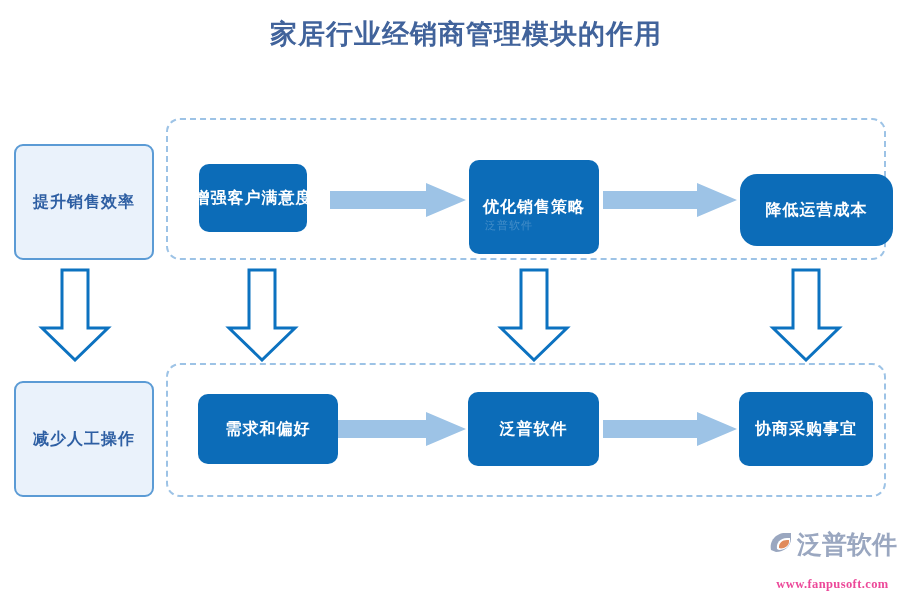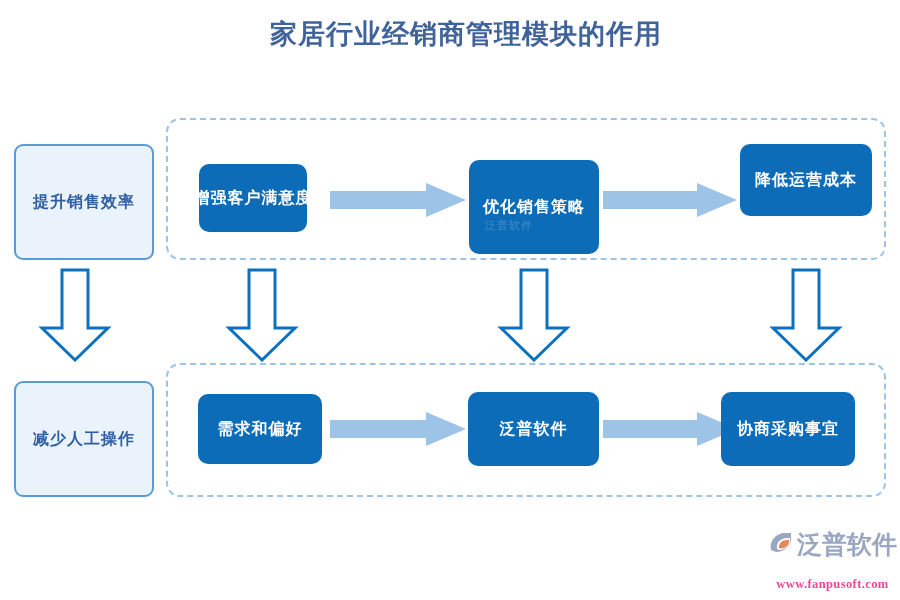--- a/index.html
+++ b/index.html
@@ -79,24 +79,24 @@
     color: #ffffff;
     font-size: 16px;
     font-weight: 700;
     font-family: "Liberation Serif", "DejaVu Serif", serif;
     letter-spacing: 1px;
     white-space: nowrap;
     z-index: 3;
   }
   #proc-t0 { left: 199px; top: 164px; width: 108px; height: 68px; border-radius: 10px; }
   #proc-t1 { left: 469px; top: 160px; width: 130px; height: 94px; }
-  #proc-t2 { left: 740px; top: 144px; width: 132px; height: 72px; }
-  #proc-b0 { left: 198px; top: 394px; width: 124px; height: 70px; font-family: Liberation Serif, serif; }
+  #proc-t2 { left: 740px; top: 174px; width: 153px; height: 72px; border-radius: 17px; }
+  #proc-b0 { left: 198px; top: 394px; width: 140px; height: 70px; font-family: Liberation Serif, serif; }
   #proc-b1 { left: 468px; top: 392px; width: 131px; height: 74px; }
-  #proc-b2 { left: 721px; top: 392px; width: 134px; height: 74px; }
+  #proc-b2 { left: 739px; top: 392px; width: 134px; height: 74px; }
 
   
   .h-arrow {
     position: absolute;
     z-index: 2;
   }
   #harrow-t0 { left: 330px; top: 183px; width: 136px; height: 34px; }
   #harrow-t1 { left: 603px; top: 183px; width: 134px; height: 34px; }
   #harrow-b0 { left: 330px; top: 412px; width: 136px; height: 34px; }
   #harrow-b1 { left: 603px; top: 412px; width: 134px; height: 34px; }

